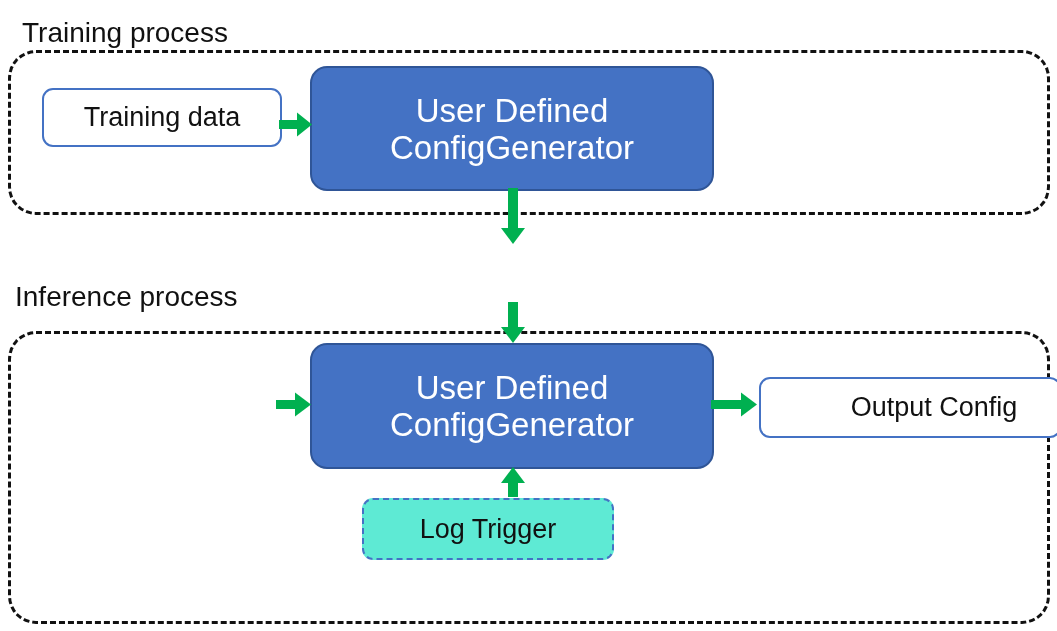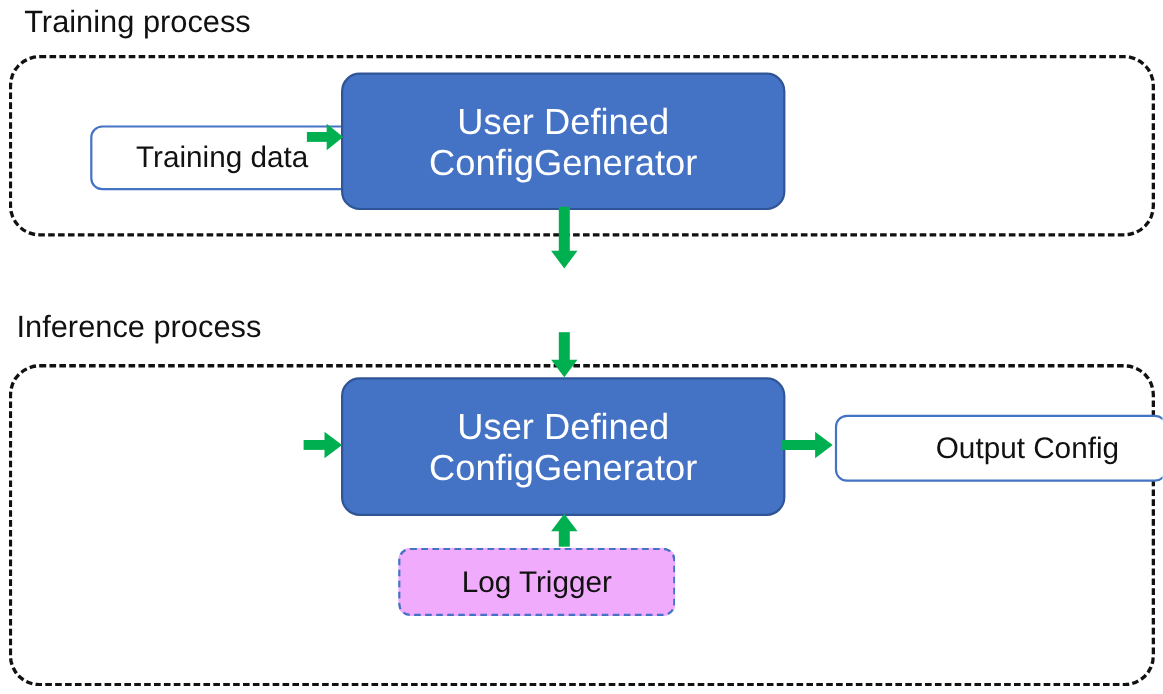--- a/index.html
+++ b/index.html
@@ -51,21 +51,21 @@
     align-items: center;
     justify-content: center;
     color: #ffffff;
     font-size: 33px;
     line-height: 37px;
     z-index: 2;
     text-align: center;
   }
   .trigger-box {
     position: absolute;
-    background: #f0abfc;
+    background: #5eead4;
     border: 2px dashed #4472C4;
     border-radius: 11px;
     display: flex;
     align-items: center;
     justify-content: center;
     font-size: 27px;
     color: #111111;
     white-space: nowrap;
   }
   #log-trigger { z-index: 3; }
@@ -78,29 +78,29 @@
     pointer-events: none;
   }
   #arrow-layer line { stroke: #00B050; }
   #arrow-layer polygon { fill: #00B050; }
 </style>
 </head>
 <body>
 
 <div id="canvas">
 
-  <div class="section-label" style="left:22px; top:4px;">Training process</div>
+  <div class="section-label" style="left:22px; top:17px;">Training process</div>
 
   <div class="section-label" style="left:15px; top:281px;text-align:right;">Inference process</div>
 
   <div class="section-container" style="left:8px; top:50px; width:1036px; height:159px;"></div>
 
   <div class="section-container" style="left:8px; top:331px; width:1036px; height:287px;"></div>
 
-  <div class="io-box" style="left:42px; top:114px; width:236px; height:55px;margin-left:40px;">Training data</div>
+  <div class="io-box" style="left:42px; top:88px; width:236px; height:55px;">Training data</div>
 
   <div class="generator-box" style="left:310px; top:66px; width:400px; height:121px;">
     <span>User Defined</span>
     <span>ConfigGenerator</span>
   </div>
 
 
 
   <div class="generator-box" style="left:310px; top:343px; width:400px; height:122px;">
     <span>User Defined</span>

